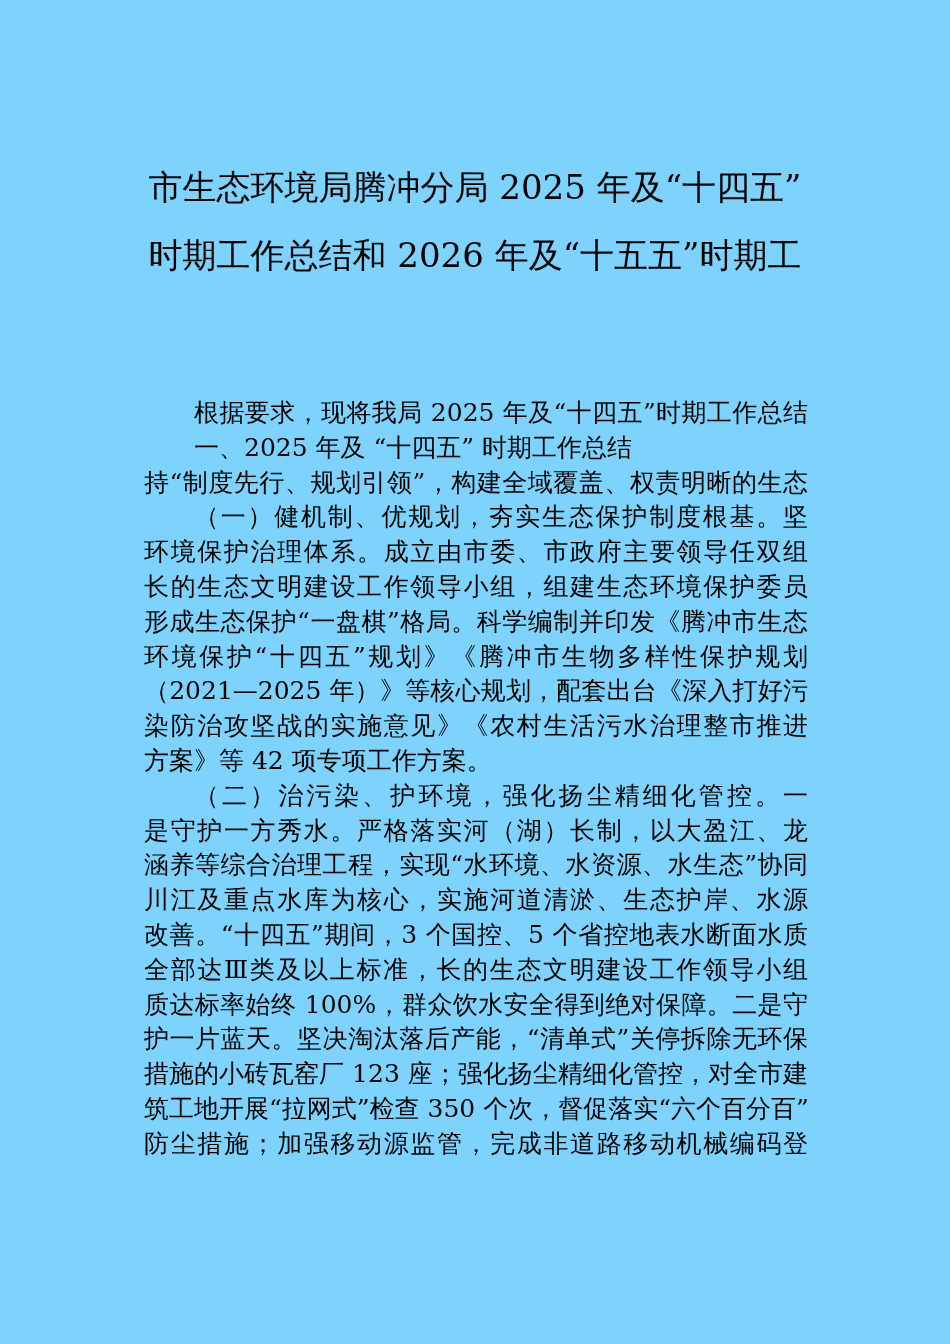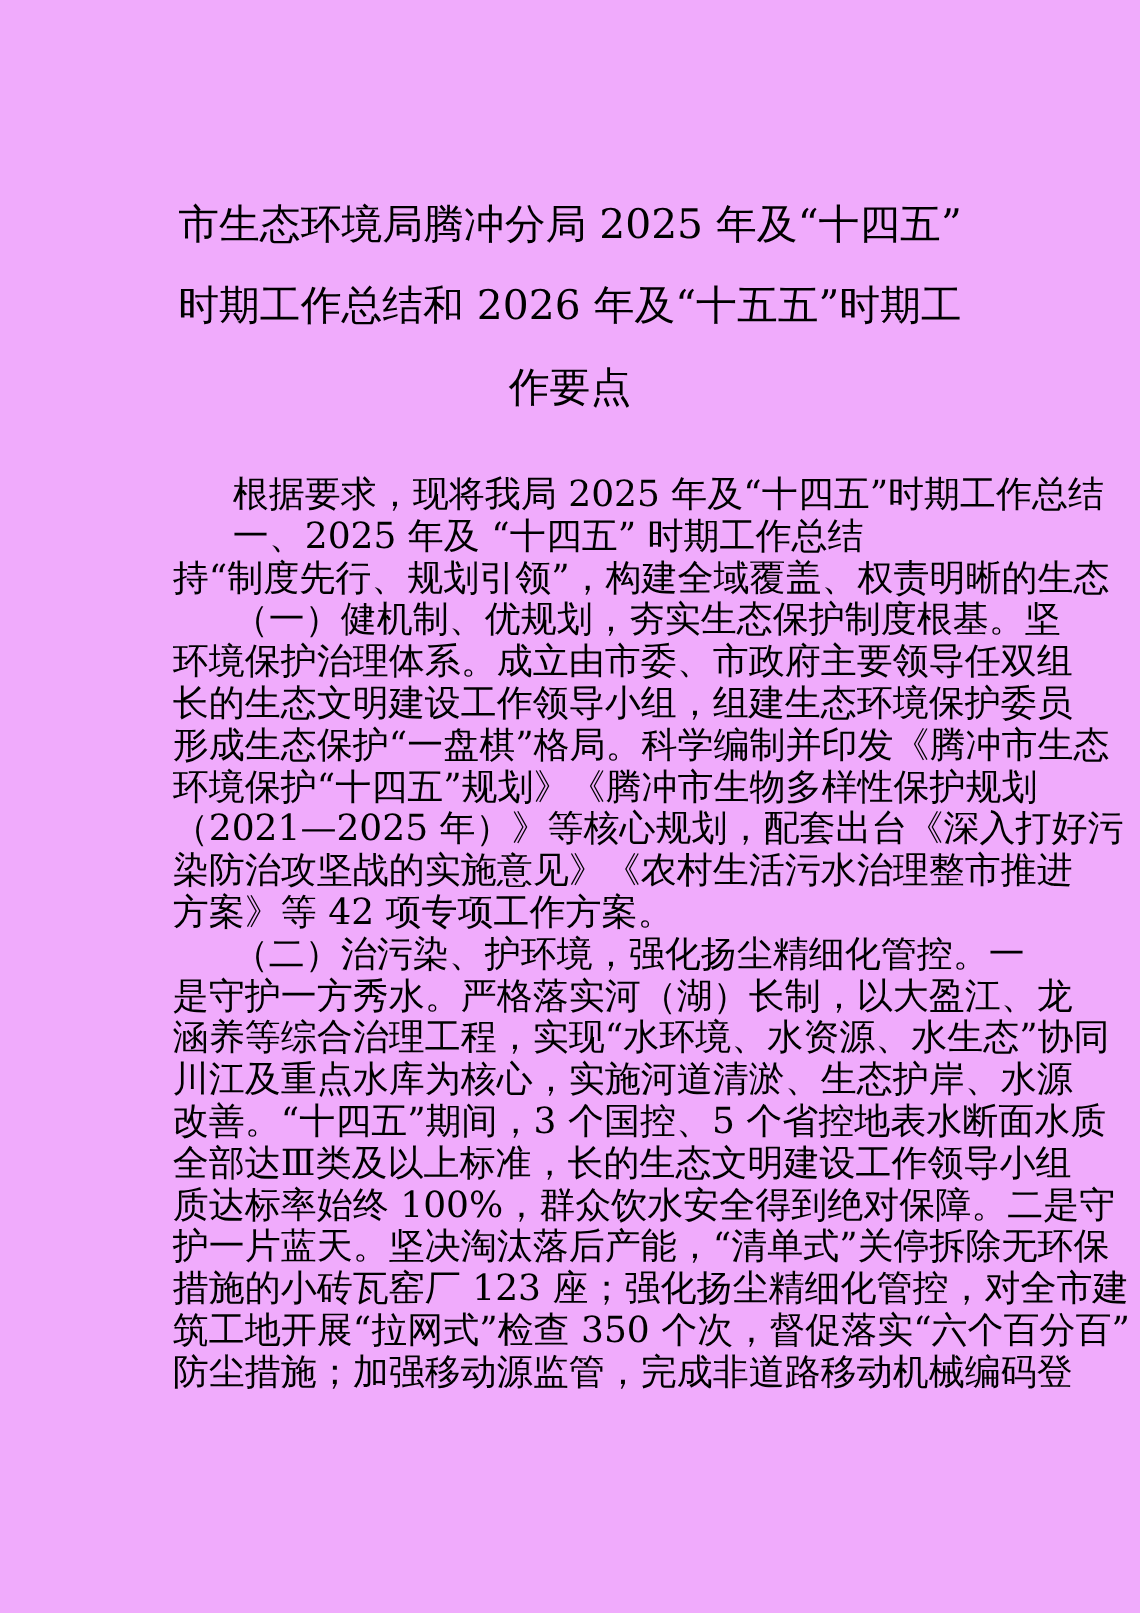--- a/index.html
+++ b/index.html
@@ -14,21 +14,21 @@
       overflow: hidden;
       font-family: "DejaVu Serif", "Liberation Serif", serif;
       color: #000000;
     }
     .page {
       position: absolute;
       left: 0;
       top: 0;
       width: 950px;
       height: 1344px;
-      background: #f0abfc;
+      background: #7dd3fc;
     }
     .title {
       position: absolute;
       left: 140px;
       top: 160px;
       width: 670px;
       text-align: center;
     }
     .title-line {
       display: block;
@@ -41,21 +41,21 @@
     .body {
       position: absolute;
       left: 144px;
       top: 396px;
       width: 664px;
     }
     .line {
       display: block;
       height: 34.8px;
       line-height: 34.8px;
-      font-size: 30px;
+      font-size: 25px;
       white-space: nowrap;
       text-align: justify;
       text-align-last: justify;
     }
     .line.last {
       text-align-last: left;
     }
     .line.indent {
       padding-left: 50px;
     }
@@ -65,21 +65,20 @@
     }
   </style>
 </head>
 <body>
 
 <div class="page">
 
   <div class="title">
     <span class="title-line">市生态环境局腾冲分局 2025 年及“十四五”</span>
     <span class="title-line">时期工作总结和 2026 年及“十五五”时期工</span>
-    <span class="title-line">作要点</span>
   </div>
 
   <div class="body">
 
     <div>
       <span class="line indent">根据要求，现将我局 2025 年及“十四五”时期工作总结</span>
     </div>
 
     <span class="line indent-h">一、2025 年及 “十四五” 时期工作总结</span>
 

